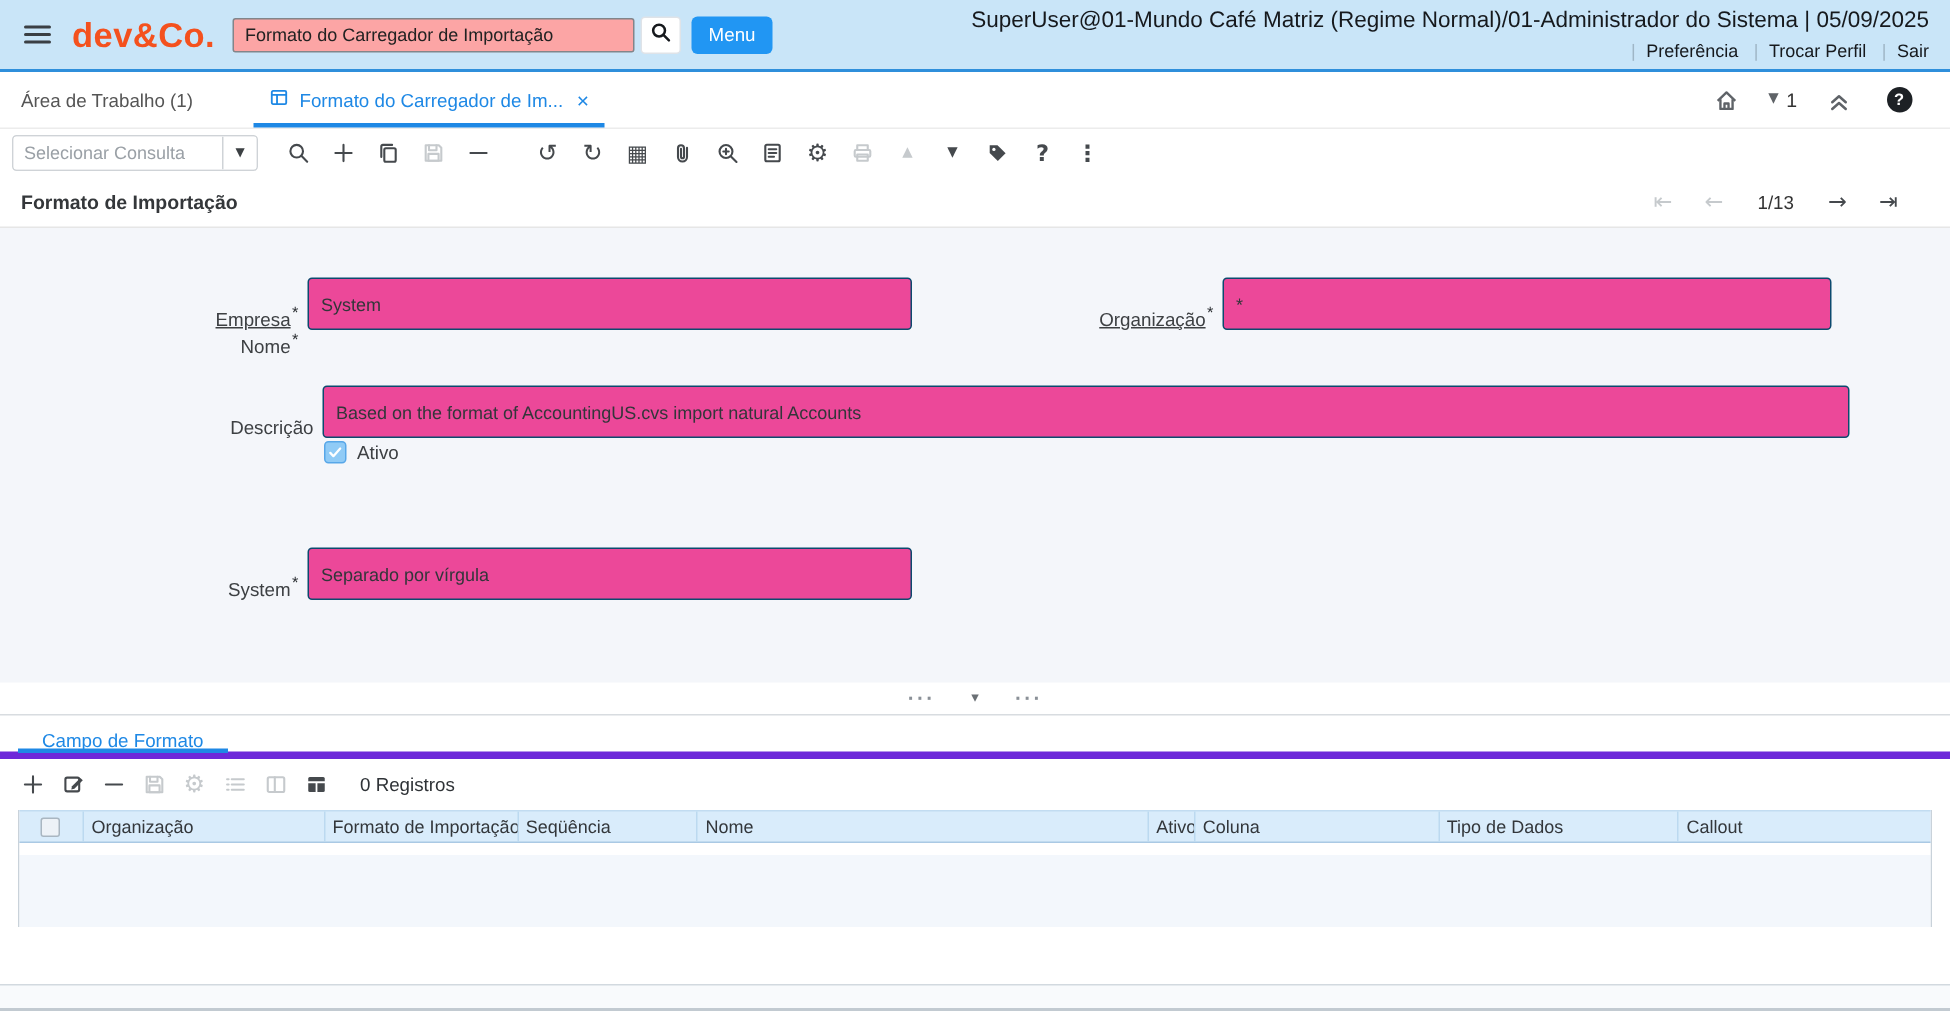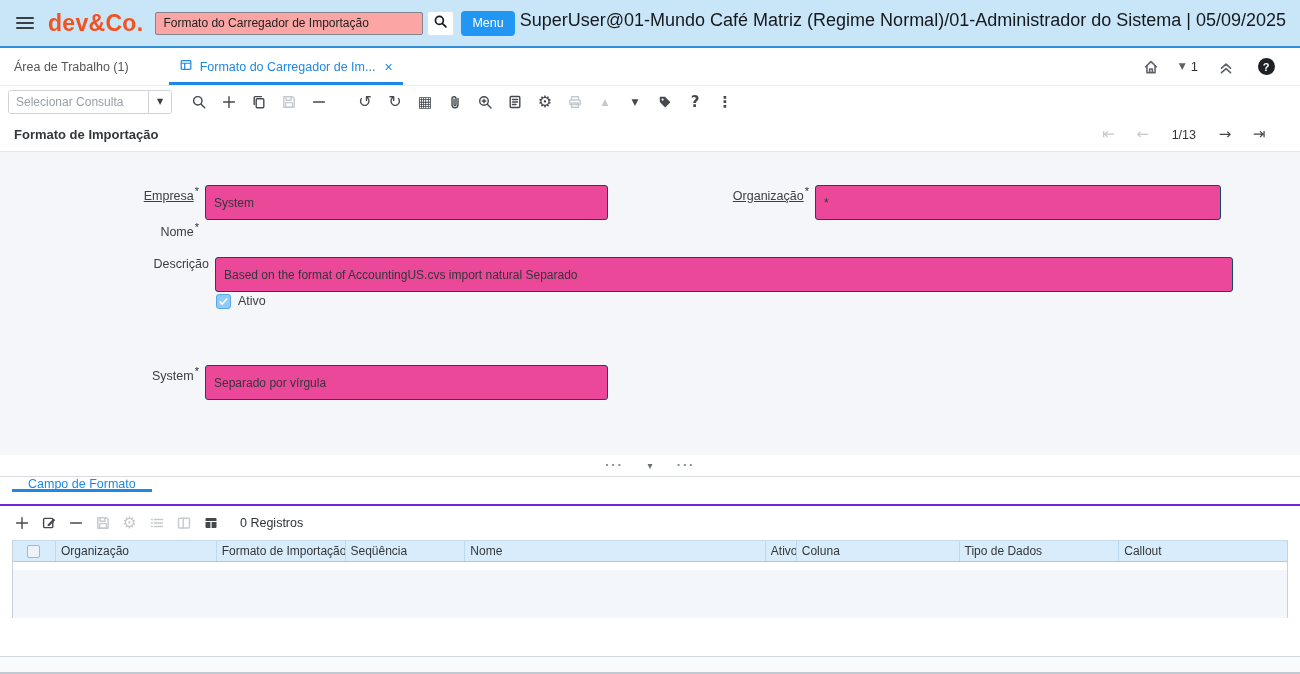--- a/index.html
+++ b/index.html
@@ -10,21 +10,21 @@
 
 .header{height:48px;background:#c9e5f8;border-bottom:2px solid #2f8fdb;display:flex;align-items:center;padding:0 10px}
 .burger{width:18px;height:13px;display:flex;flex-direction:column;justify-content:space-between;margin:0 6px 0 6px;cursor:pointer}
 .burger i{display:block;height:2.4px;background:#3a3f44;border-radius:1px}
 .logo{font-size:23px;font-weight:bold;color:#f4511e;margin:0 12px 0 8px;letter-spacing:.3px;white-space:nowrap}
 .srch{width:268px;height:23px;background:#fca5a5;border:1px solid #82858a;border-radius:2px;padding:0 7px;font:12px "Liberation Sans",sans-serif;color:#222;outline:none}
 .sbtn{width:27px;height:25px;background:#fff;border:1px solid #dfe3e8;border-radius:3px;margin-left:4px;display:flex;align-items:center;justify-content:center;color:#16191d}
 .sbtn svg{width:15px;height:15px}
 .menubtn{height:25px;padding:0 11px;margin-left:7px;background:#2196f3;color:#fff;border:none;border-radius:4px;font:12.5px "Liberation Sans",sans-serif;cursor:pointer}
 .hright{margin-left:auto;text-align:right;padding-right:4px}
-.uinfo{font-size:18px;color:#16191d;margin-bottom:5px;white-space:nowrap}
+.uinfo{font-size:15px;color:#16191d;margin-bottom:5px;white-space:nowrap}
 .hlinks{font-size:12px;color:#16191d;white-space:nowrap}
 .hlinks .sep{color:#9fb6c6;margin:0 7px}
 .hlinks span[data-interactable="true"]{cursor:pointer}
 
 
 .tabrow{height:38px;background:#fff;display:flex;align-items:stretch;padding:0 14px;border-bottom:1px solid #ececec}
 .wstab{display:flex;align-items:center;color:#555;font-size:12.5px;margin-right:46px;cursor:pointer}
 .atab{display:flex;align-items:center;gap:7px;color:#1e88e5;font-size:12.5px;position:relative;padding:0 4px;cursor:pointer}
 .atab::after{content:"";position:absolute;left:-6px;right:-6px;bottom:0;height:3px;background:#1e88e5}
 .atab svg{width:14px;height:14px}
@@ -51,38 +51,38 @@
 
 
 .crumbrow{height:34px;display:flex;align-items:center;padding:0 14px;background:#fff;border-bottom:1px solid #e6e6e6}
 .rectitle{font-weight:bold;font-size:13px;color:#34373a}
 .recnav{margin-left:auto;display:flex;align-items:center;gap:6px;padding-right:10px}
 .recnav .tbtn{width:34px}
 .pager{font-size:12.5px;color:#333;margin:0 6px}
 
 
 .formpanel{height:303px;background:#f4f6fa;position:relative}
-.frow{position:absolute;display:flex;align-items:flex-start}
+.frow{position:absolute;display:flex;align-items:flex-end}
 .lblbox{text-align:right;padding-right:6px;white-space:nowrap}
 .flabel{font-size:12.5px;color:#3d4043}
 .flabel.u{text-decoration:underline;cursor:pointer}
 sup.req{font-size:11px;color:#2c2f33;margin-left:1px}
 .fval{height:35px;background:#ec4899;border:1px solid #0c4a6e;border-radius:3px;display:flex;align-items:center;padding:0 8px;font-size:12px;color:#33363a;overflow:hidden;white-space:nowrap}
 .ckb{width:15px;height:15px;background:#90cbf6;border:1px solid #58a7e8;border-radius:3px;display:flex;align-items:center;justify-content:center;cursor:pointer}
 .ckb svg{width:11px;height:11px}
 .cklabel{font-size:12.5px;color:#3d4043;margin-left:7px}
 
 
 .splitter{height:22px;background:#fff;border-bottom:1px solid #d8dce0;display:flex;align-items:center;justify-content:center;gap:24px}
 .sdots{color:#8a9097;font-size:11px;font-weight:bold;letter-spacing:2px;cursor:pointer}
 .scar{color:#6b7075;font-size:10px;cursor:pointer}
 
 
 .detail{position:relative;height:197px}
-.dtabs{height:29px;border-bottom:2px solid #6d28d9;display:flex;align-items:flex-start;padding:0 12px}
+.dtabs{height:29px;border-bottom:5px solid #6d28d9;display:flex;align-items:flex-end;padding:0 12px}
 .dtab{position:relative;display:flex;align-items:center;padding:0 16px;color:#1e88e5;font-size:12.5px;cursor:pointer}
 .dtab::after{content:"";position:absolute;left:0;right:0;bottom:-1px;height:3px;background:#1e88e5}
 .dtoolbar{height:34px;display:flex;align-items:center;padding-left:8px}
 .dtoolbar .tbtn{width:27px}
 .reccount{margin-left:16px;font-size:12.5px;color:#2f3337}
 .grid{margin:0 12px;border-left:1px solid #c9d2da;border-right:1px solid #c9d2da}
 .ghead{display:flex;height:22px;background:#d9ecfb;border-top:1px solid #c2dcf1;border-bottom:1px solid #aac9e4}
 .gcell{display:flex;align-items:center;padding:0 5px;font-size:12px;color:#33373b;border-right:1px solid #bcd9f0;overflow:hidden;white-space:nowrap;cursor:pointer}
 .ghead .gcell:last-child{border-right:none}
 .gsel{width:43px;justify-content:center}
@@ -105,20 +105,25 @@
   <input class="srch" type="text" data-interactable="true" value="Formato do Carregador de Importação" style="">
   <div class="sbtn" data-interactable="true">
     <span data-interactable="false"><svg viewBox="0 0 16 16" fill="none" stroke="currentColor" stroke-width="1.8" stroke-linecap="round">
           <circle cx="6.8" cy="6.8" r="4.2"></circle>
           <path d="M9.9 9.9L13.8 13.8"></path>
         </svg></span>
   </div>
   <button class="menubtn" data-interactable="true">Menu</button>
   <div class="hright">
     <div class="uinfo" data-interactable="false">SuperUser@01-Mundo Café Matriz (Regime Normal)/01-Administrador do Sistema | 05/09/2025</div>
+    <div class="hlinks" data-interactable="false">
+      <span class="sep" data-interactable="false">|</span><span data-interactable="true">Preferência</span>
+      <span class="sep" data-interactable="false">|</span><span data-interactable="true">Trocar Perfil</span>
+      <span class="sep" data-interactable="false">|</span><span data-interactable="true">Sair</span>
+    </div>
   </div>
 </div>
 
 <div class="tabrow" data-interactable="false">
   <div class="wstab" data-interactable="true">Área de Trabalho (1)</div>
   <div class="atab" data-interactable="true">
     <span data-interactable="false"><svg viewBox="0 0 16 16" fill="none" stroke="currentColor" stroke-width="1.4">
           <rect x="2.5" y="3" width="11" height="10" rx="1"></rect>
           <path d="M2.5 6h11M6.5 6v7"></path>
         </svg></span>
@@ -272,21 +277,21 @@
   </div>
   <div class="frow" style="top:33px;left:560px">
     <div class="lblbox" style="width:255px"><span class="flabel u" data-interactable="true">Organização</span><sup class="req" data-interactable="false">*</sup></div>
     <div class="fval" style="width:406px" data-interactable="true">*</div>
   </div>
   <div class="frow" style="top:69px;left:0">
     <div class="lblbox" style="width:205px"><span class="flabel" data-interactable="false">Nome</span><sup class="req" data-interactable="false">*</sup></div>
   </div>
   <div class="frow" style="top:105px;left:0">
     <div class="lblbox" style="width:215px"><span class="flabel" data-interactable="false">Descrição</span></div>
-    <div class="fval" style="width:1018px" data-interactable="true">Based on the format of AccountingUS.cvs import natural Separado</div>
+    <div class="fval" style="width:1018px" data-interactable="true">Based on the format of AccountingUS.cvs import natural Accounts</div>
   </div>
   <div class="frow" style="top:142px;left:216px">
     <span class="ckb" data-interactable="true">
         <svg viewBox="0 0 16 16" fill="none" stroke="#fff" stroke-width="2.2" stroke-linecap="round" stroke-linejoin="round">
           <path d="M3.2 8.6l3 3.2 6.6-7.4"></path>
         </svg>
       </span>
     <span class="cklabel" data-interactable="false">Ativo</span>
   </div>
   <div class="frow" style="top:213px;left:0">

